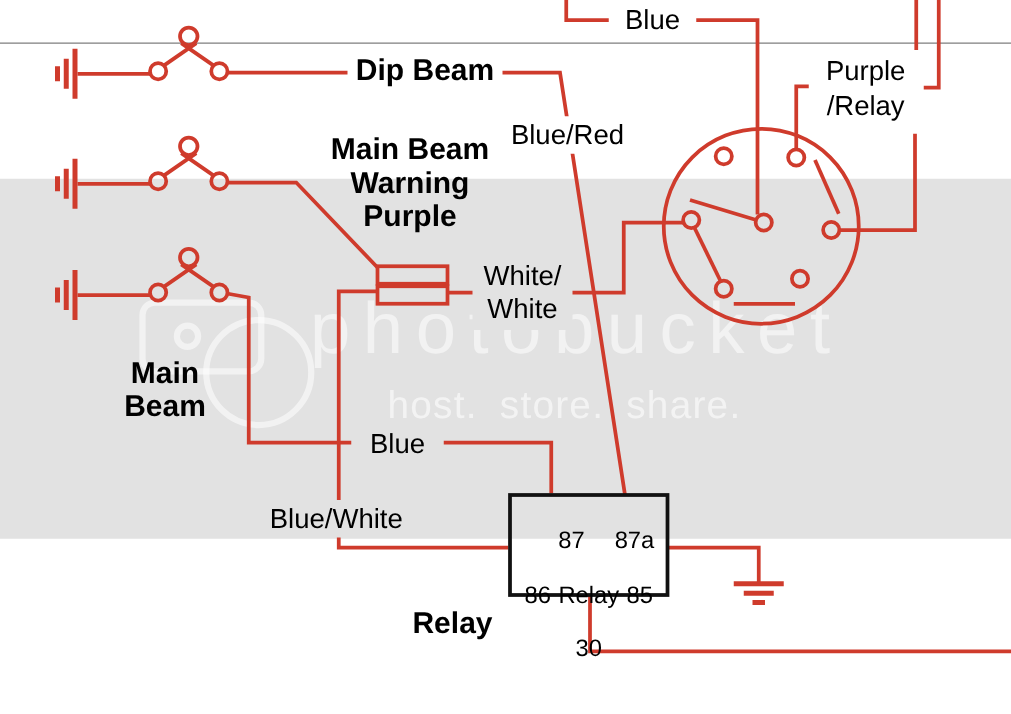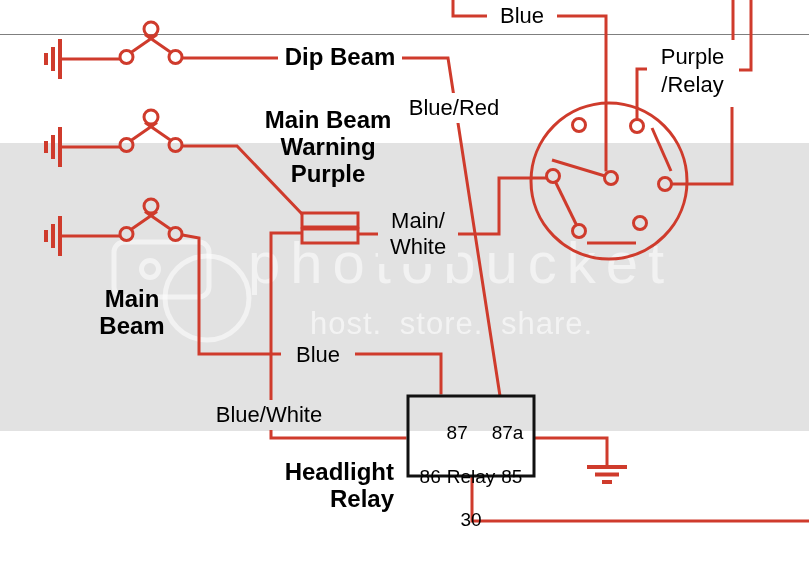--- a/index.html
+++ b/index.html
@@ -171,30 +171,30 @@
   <div class="lbl bold center bg-white dip-beam">Dip Beam</div>
 
   <div class="lbl wire center bg-white blue-top">Blue</div>
 
   <div class="lbl wire center bg-white purple-black"><span>Purple</span><br><span>/Relay</span></div>
 
   <div class="lbl wire center bg-white blue-red">Blue/Red</div>
 
   <div class="lbl bold right mbwl"><span>Main Beam</span><br><span>Warning</span><br><span>Purple</span></div>
 
-  <div class="lbl wire center bg-band fuse-label"><span>Main/</span><br><span>White</span></div>
+  <div class="lbl wire center bg-band fuse-label"><span>White/</span><br><span>White</span></div>
 
   <div class="lbl wire center bg-band blue-mid">Blue</div>
 
   <div class="lbl wire center bg-band blue-white-low">Blue/White</div>
 
   <div class="lbl bold center main-beam"><span>Main</span><br><span>Beam</span></div>
 
 
-  <div class="lbl bold right headlight-relay"><span>Headlight</span><br><span>Relay</span></div>
+  <div class="lbl bold right headlight-relay"><br><span>Relay</span></div>
 
   <div class="lbl relay-text">
     <div class="relay-row r1"><span>87</span><span>87a</span></div>
     <div class="relay-row r2"><span>86</span><span>Relay</span><span>85</span></div>
     <div class="relay-row r3"><span>30</span></div>
   </div>
 
 </div>
 
 </body></html>

